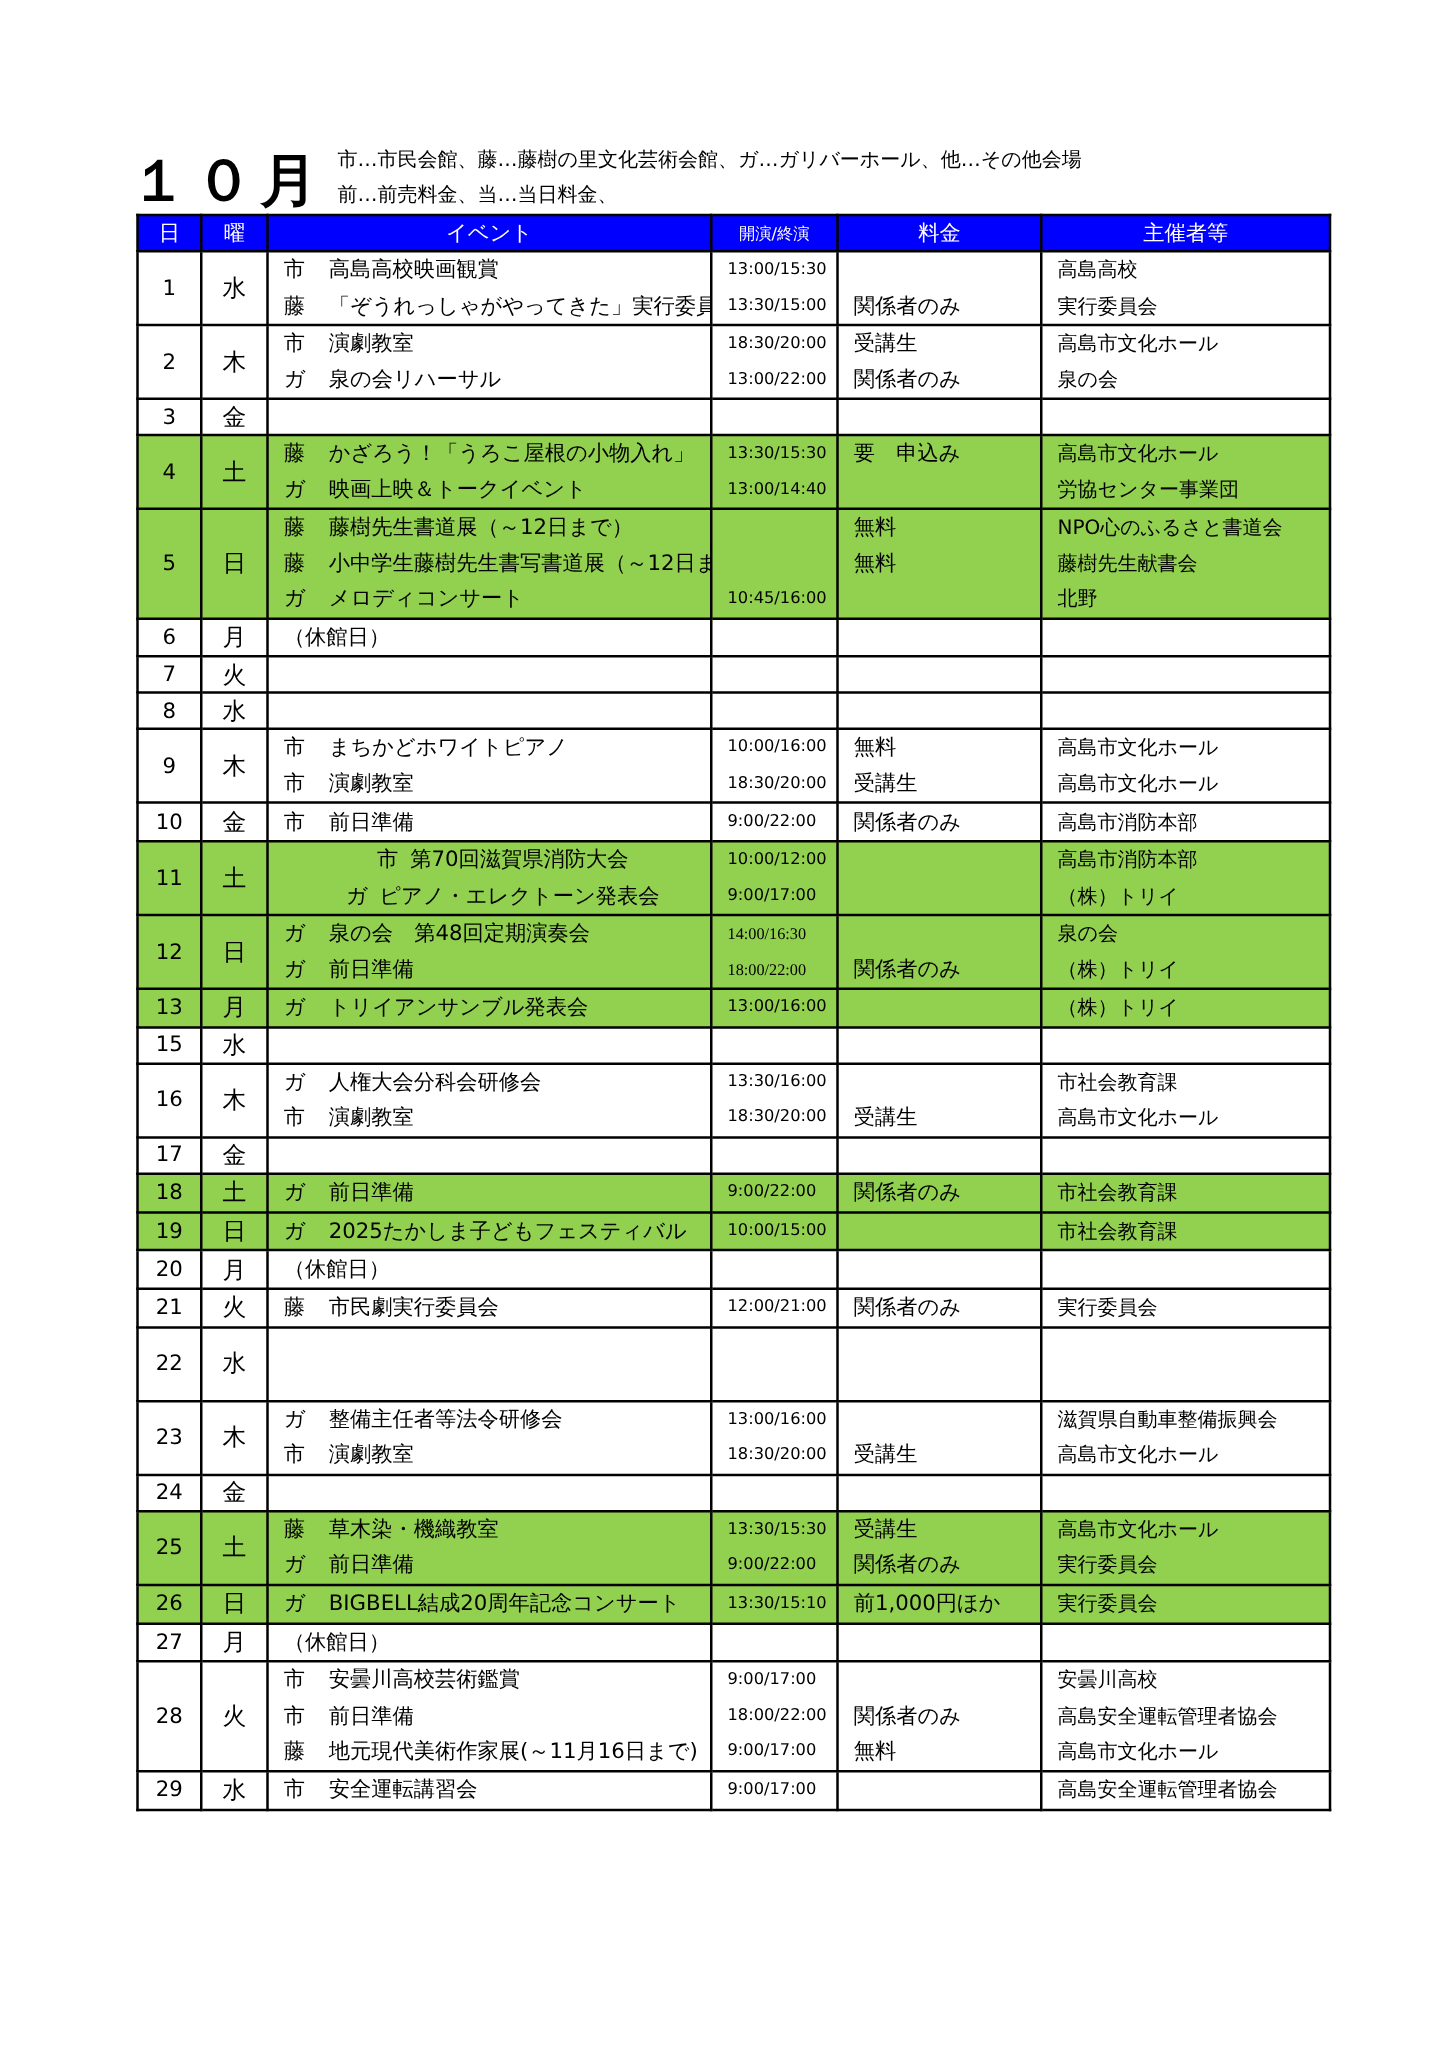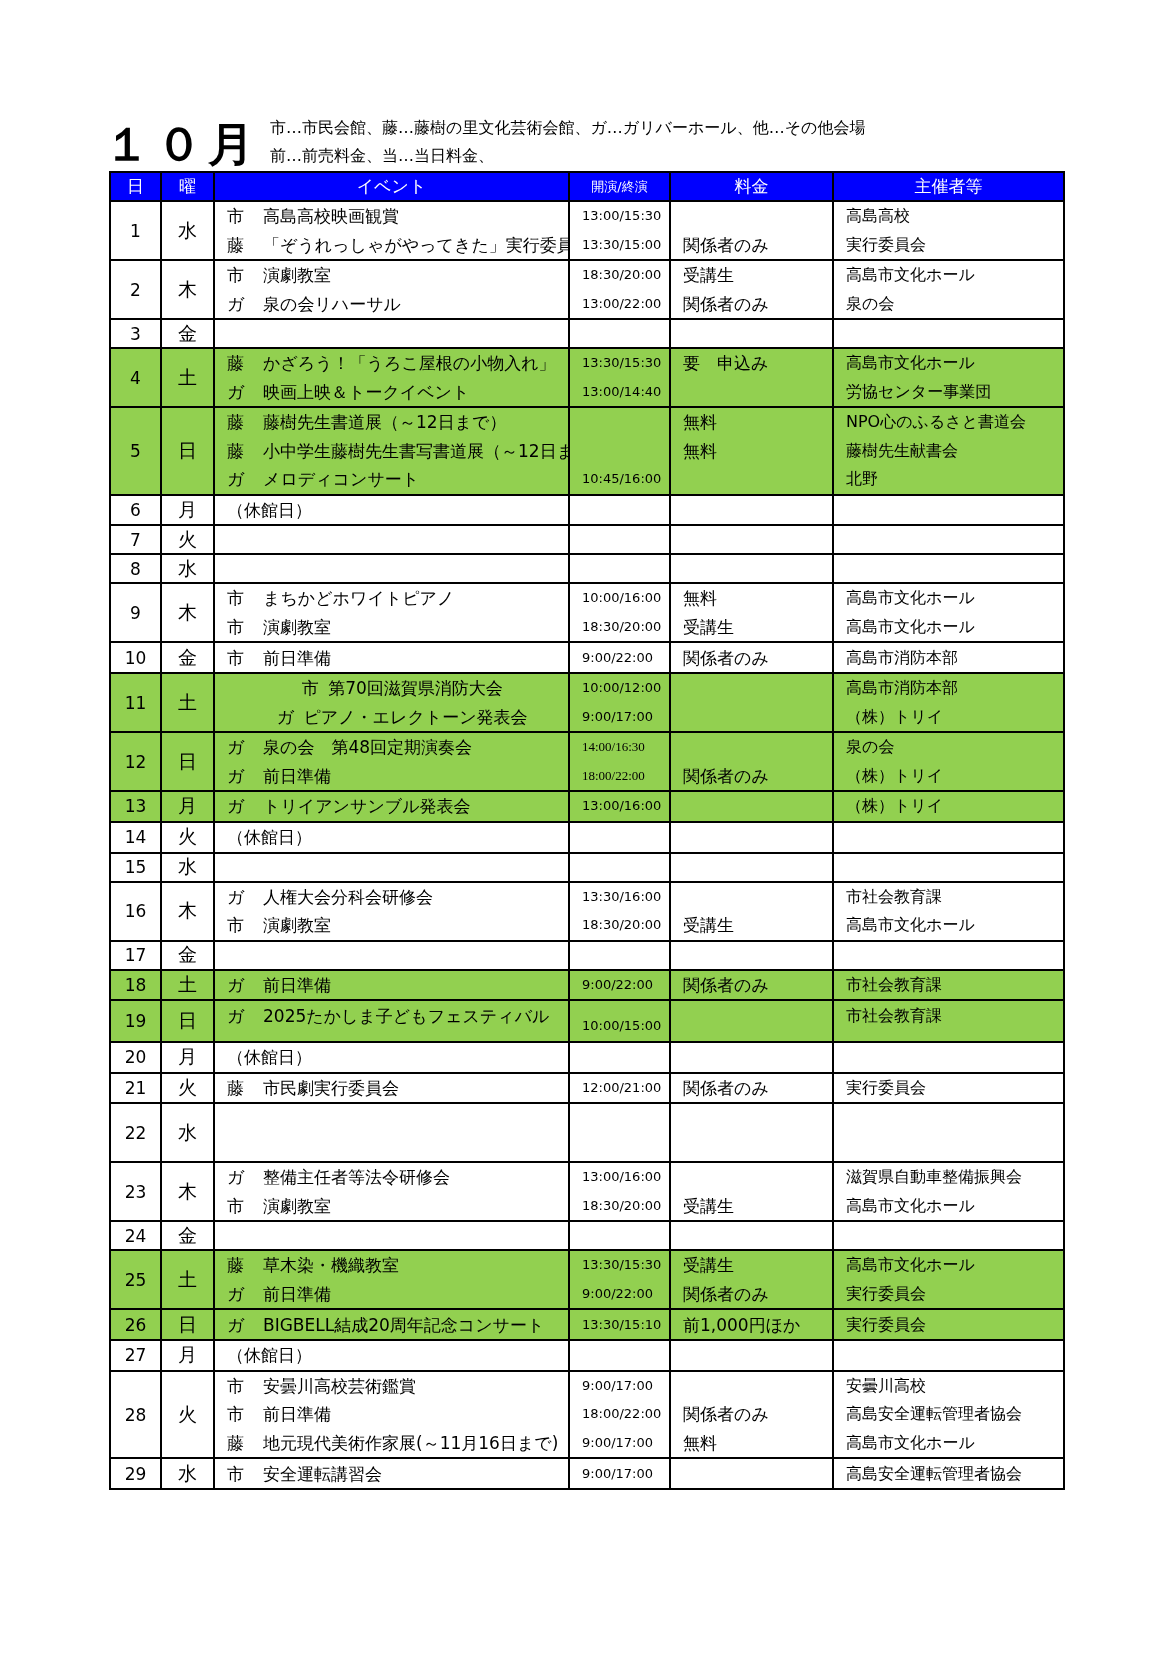--- a/index.html
+++ b/index.html
@@ -259,36 +259,20 @@
           <div class="line">13:00/16:00</div>
         </td>
         <td class="fee" style="padding-top: 0.25px; vertical-align: top;">
           <div class="line"></div>
         </td>
         <td class="org" style="padding-top: 0.25px; vertical-align: top;">
           <div class="line">（株）トリイ</div>
         </td>
       </tr>
       <tr style="height: 29px;">
-        <td class="day">14</td>
-        <td class="dow">火</td>
-        <td class="ev" style="padding-top: 0.25px; vertical-align: top;">
-          <div class="line"><span>（休館日）</span></div>
-        </td>
-        <td class="tm" style="padding-top: 0.25px; vertical-align: top;">
-          <div class="line"></div>
-        </td>
-        <td class="fee" style="padding-top: 0.25px; vertical-align: top;">
-          <div class="line"></div>
-        </td>
-        <td class="org" style="padding-top: 0.25px; vertical-align: top;">
-          <div class="line"></div>
-        </td>
-      </tr>
-      <tr style="height: 29px;">
         <td class="day">15</td>
         <td class="dow">水</td>
         <td class="ev" style="padding-top: 0px; vertical-align: top;"></td>
         <td class="tm" style="padding-top: 0px; vertical-align: top;"></td>
         <td class="fee" style="padding-top: 0px; vertical-align: top;"></td>
         <td class="org" style="padding-top: 0px; vertical-align: top;"></td>
       </tr>
       <tr style="height: 56px;">
         <td class="day">16</td>
         <td class="dow">木</td>
@@ -332,21 +316,21 @@
         <td class="org" style="padding-top: 0.25px; vertical-align: top;">
           <div class="line">市社会教育課</div>
         </td>
       </tr>
       <tr class="green" style="height: 29px; margin-top: 32px;">
         <td class="day">19</td>
         <td class="dow">日</td>
         <td class="ev" style="padding-top: 0.25px; vertical-align: top;">
           <div class="line"><span class="venue">ガ</span><span>2025たかしま子どもフェスティバル</span></div>
         </td>
-        <td class="tm" style="padding-top: 11px; vertical-align: top;">
+        <td class="tm" style="padding-top: 0; vertical-align: top;">
           <div class="line">10:00/15:00</div>
         </td>
         <td class="fee" style="padding-top: 0.25px; vertical-align: top;">
           <div class="line"></div>
         </td>
         <td class="org" style="padding-top: 0.25px; vertical-align: top;">
           <div class="line">市社会教育課</div>
         </td>
       </tr>
       <tr style="height: 29px;">

